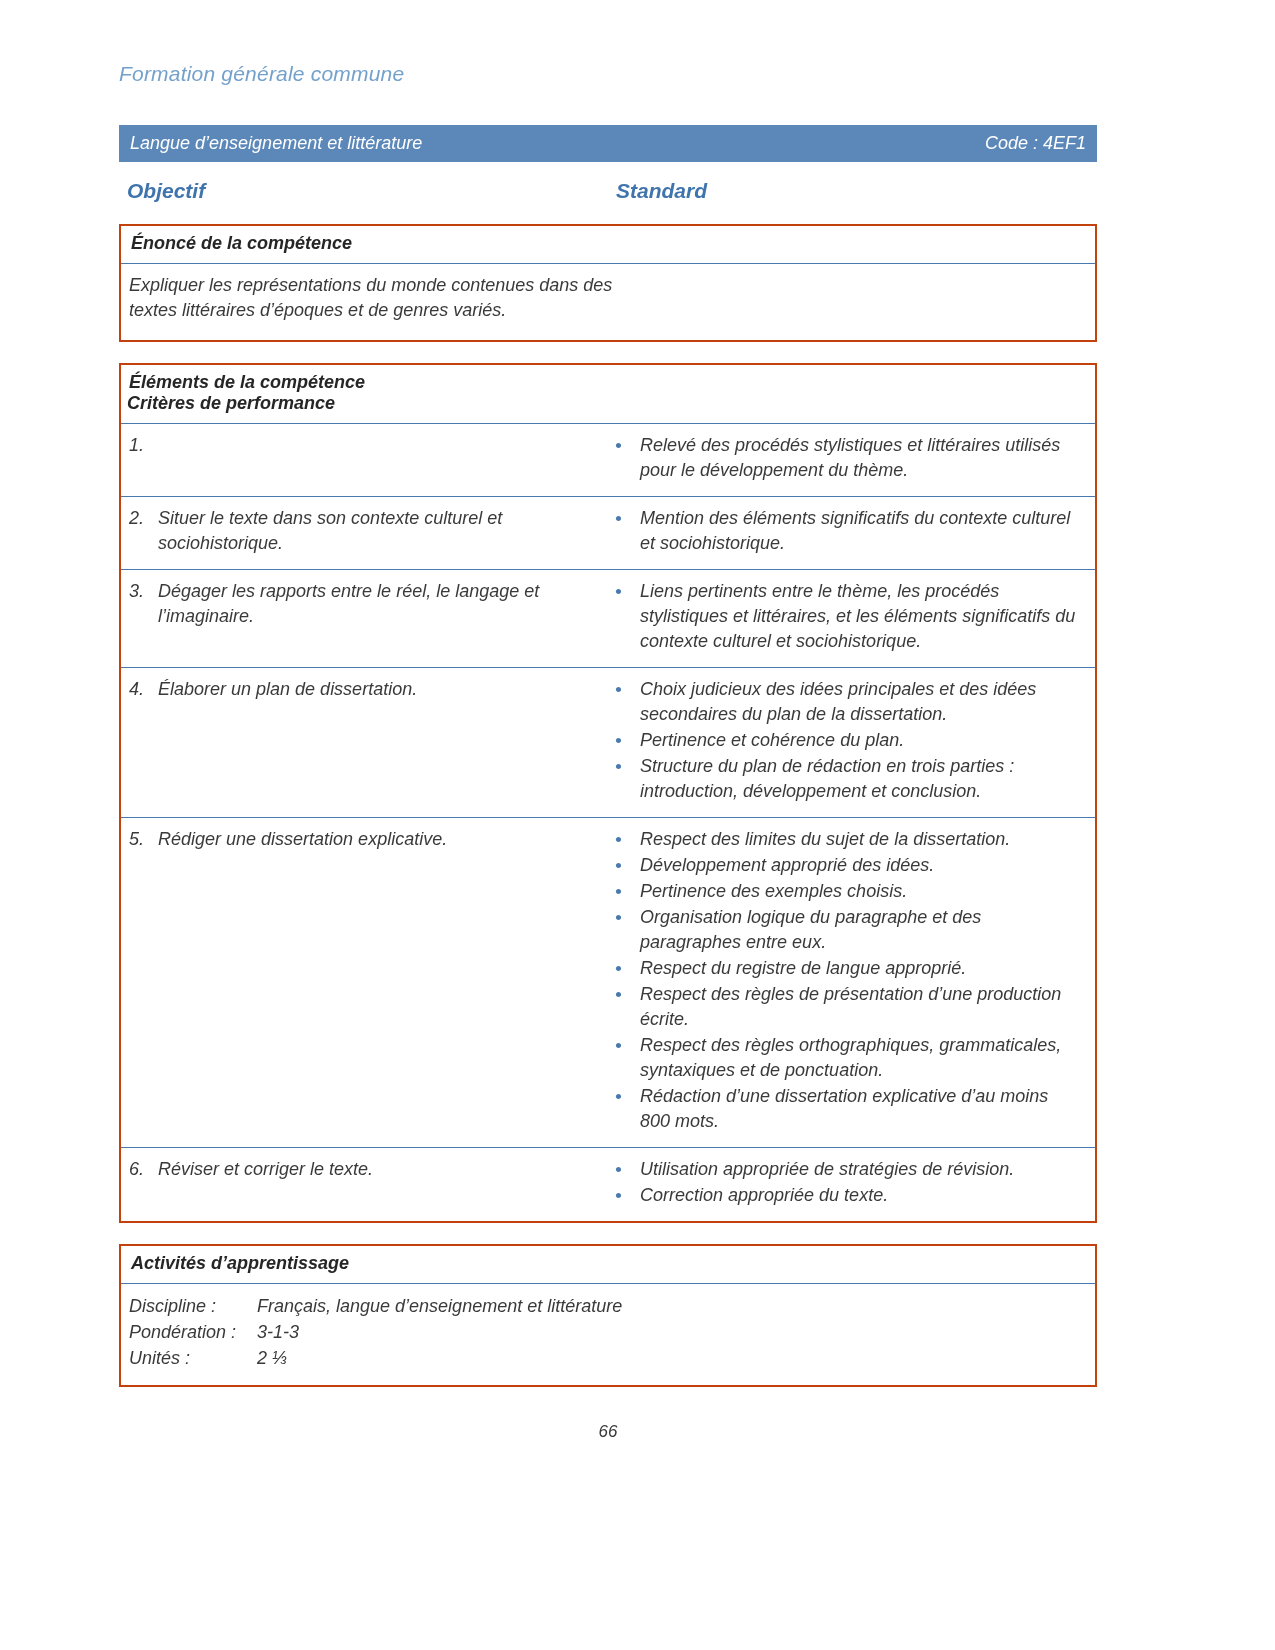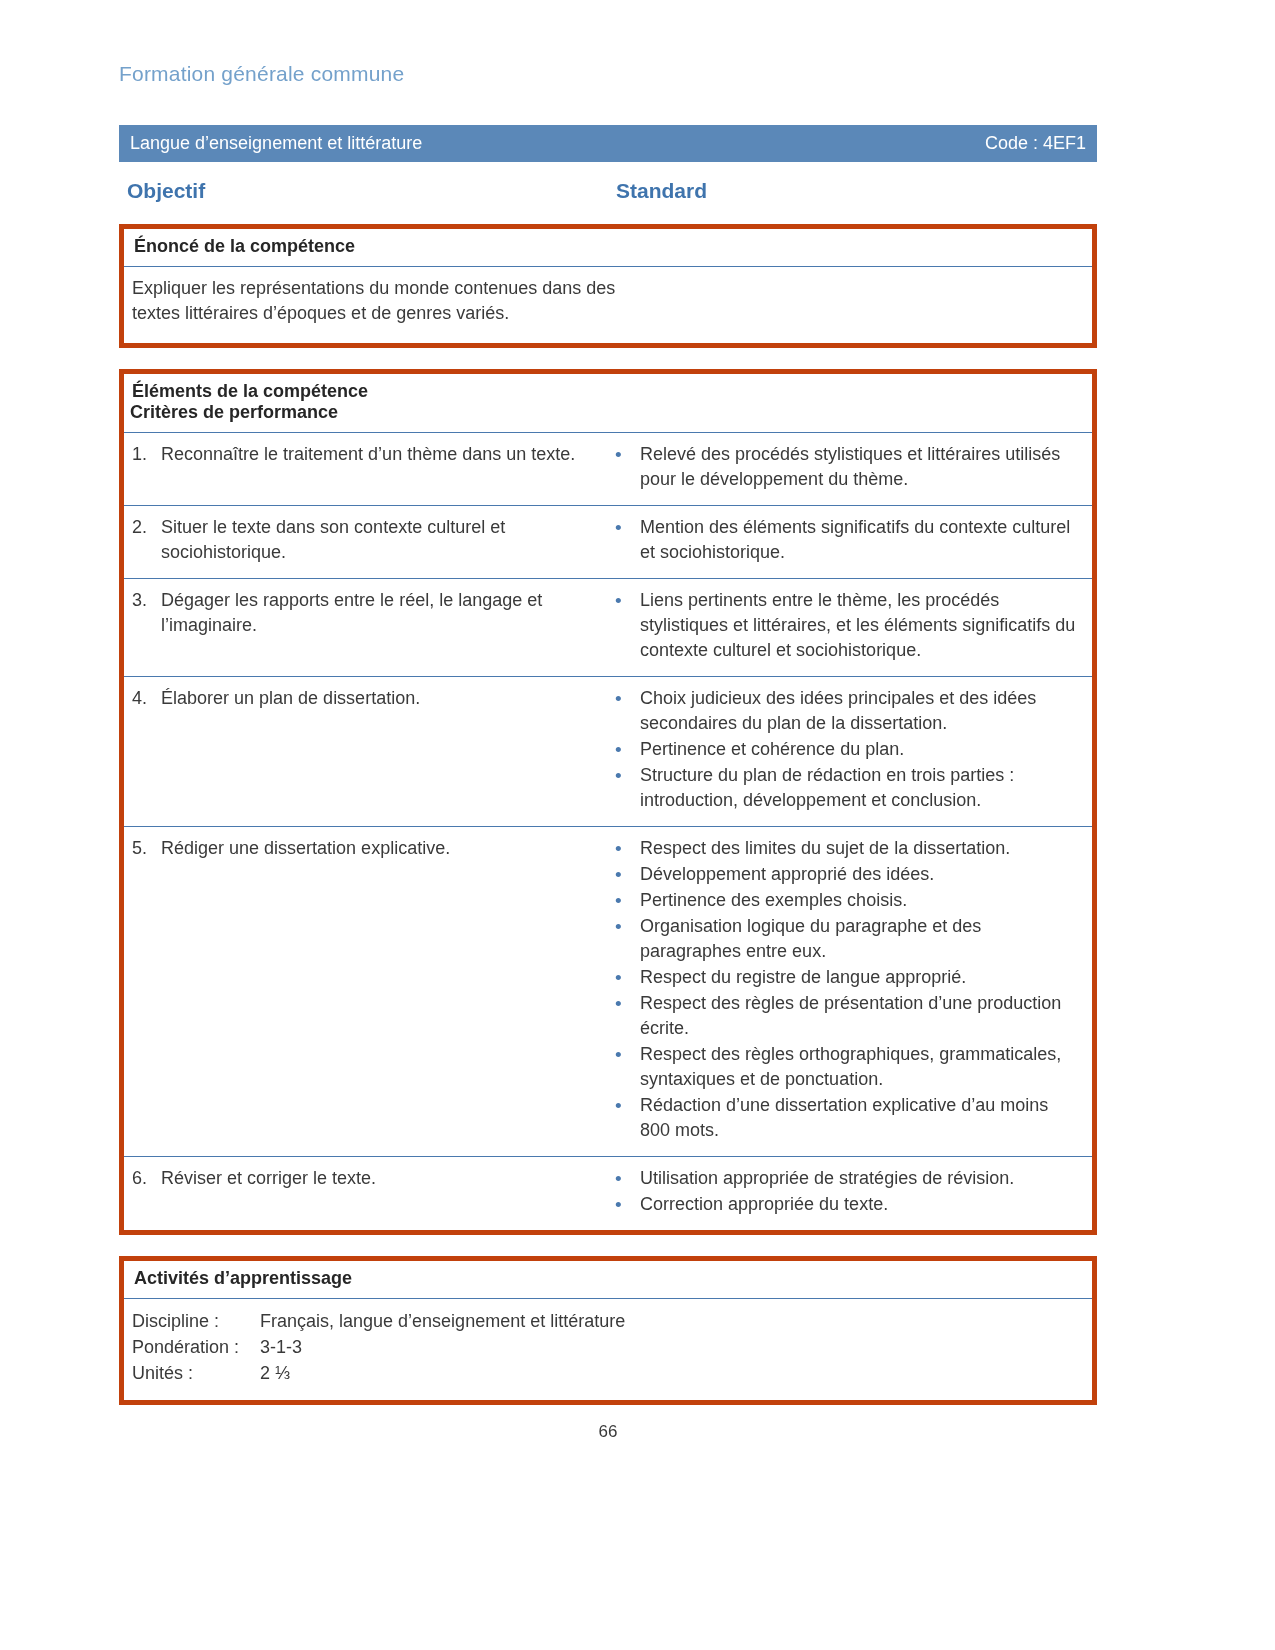--- a/index.html
+++ b/index.html
@@ -11,20 +11,21 @@
     font-family: "Liberation Sans", sans-serif;
     color: #3a3a3a;
   }
   .page {
     position: relative;
     width: 1275px;
     height: 1650px;
     margin: 0 auto;
     background: #ffffff;
     overflow: hidden;
+    font-style: italic;
   }
   .content {
     position: absolute;
     left: 119px;
     top: 0;
     width: 978px;
   }
   .doc-header {
     margin-top: 62px;
     color: #74a1cb;
@@ -47,21 +48,21 @@
     margin-top: 17px;
   }
   .col-heads .head {
     width: 50%;
     color: #3f74ad;
     font-weight: bold;
     font-size: 21px;
     padding-left: 8px;
   }
   .box {
-    border: 5px solid #c2410c;
+    border: 2px solid #c2410c;
     margin-top: 21px;
     background: #ffffff;
   }
   .box-header {
     font-weight: bold;
     font-size: 18px;
     color: #262626;
     padding: 7px 10px 9px;
     border-bottom: 1px solid #4a79ae;
   }
@@ -172,21 +173,20 @@
 
     <div class="box">
       <div class="header-row">
         <div class="hl">Éléments de la compétence</div>
         <div class="hr">Critères de performance</div>
       </div>
       <div id="competence-rows">
           <div class="t-row">
             <div class="cell-left">
               <span class="num">1.</span>
-              <span>Reconnaître le traitement d’un thème dans un texte.</span>
             </div>
             <div class="cell-right">
               <ul class="criteria">
                 <li>Relevé des procédés stylistiques et littéraires utilisés pour le développement du thème.</li>
               </ul>
             </div>
           </div>
           <div class="t-row">
             <div class="cell-left">
               <span class="num">2.</span>

